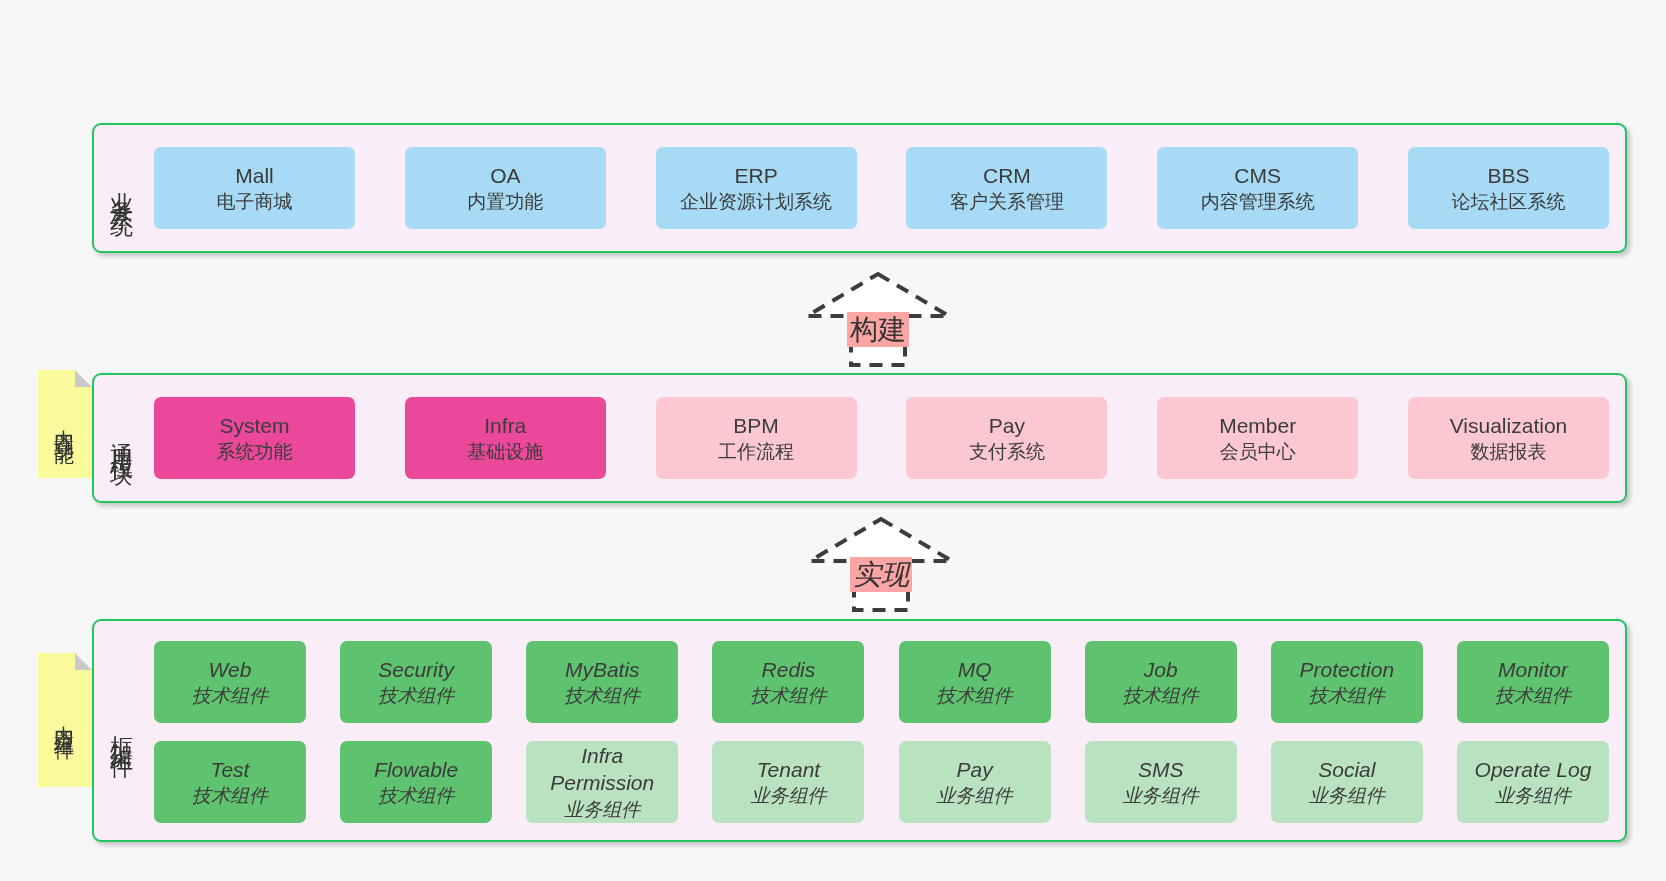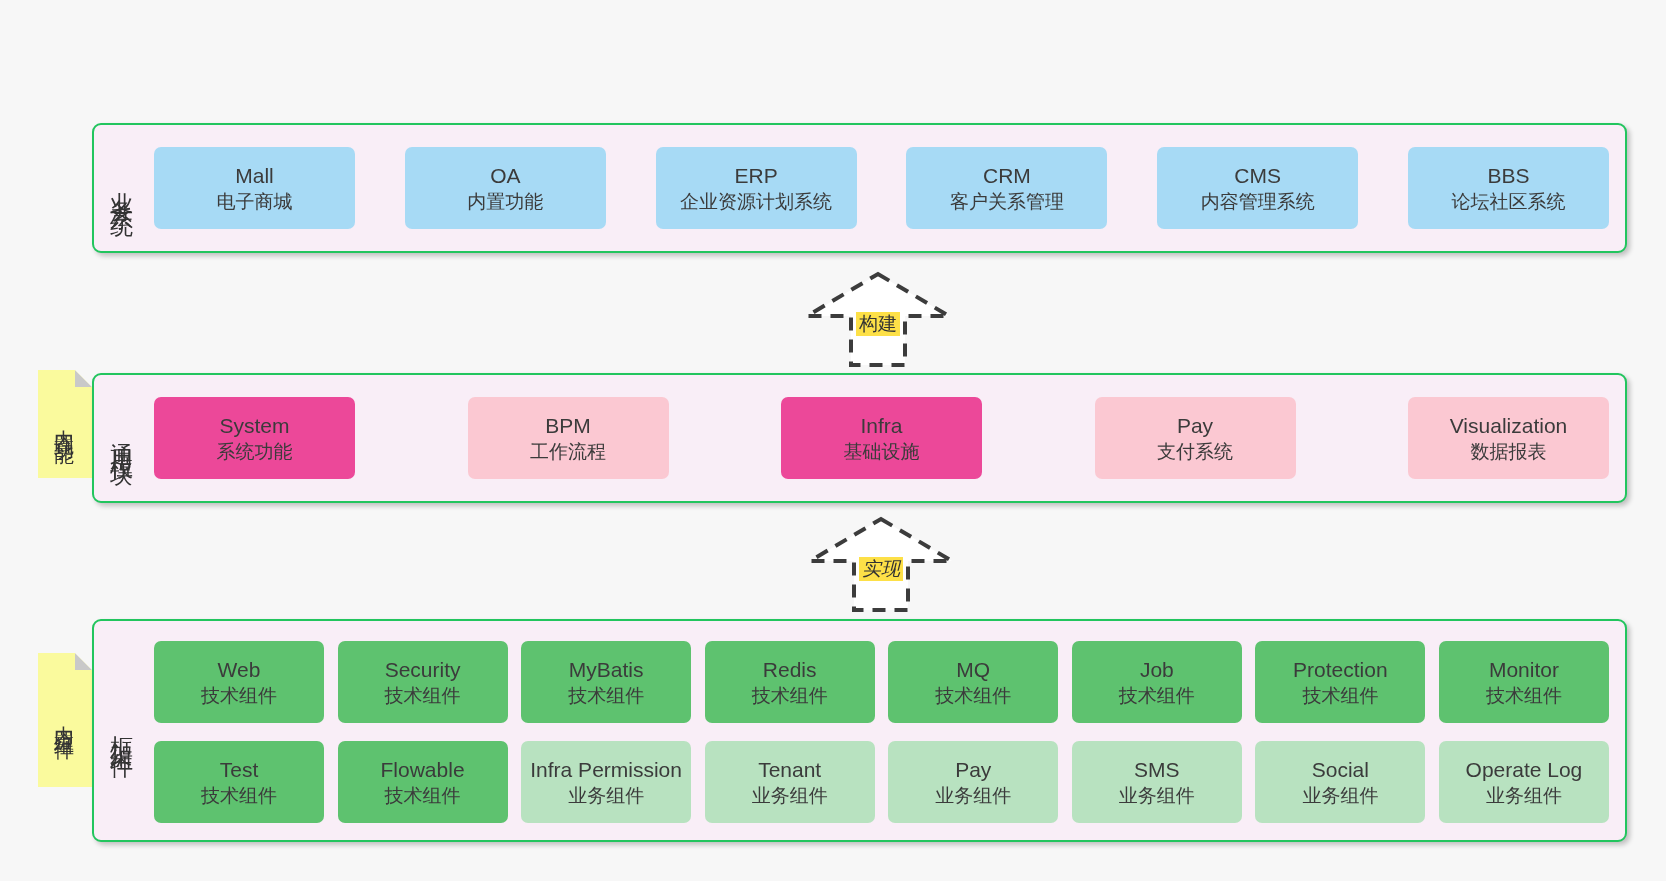--- a/index.html
+++ b/index.html
@@ -30,35 +30,35 @@
     position:absolute;left:60px;right:16px;top:20px;bottom:17px;
     display:flex;flex-direction:column;justify-content:space-between;
   }
   .box-row8{display:flex;justify-content:space-between;}
   .box{
     height:82px;border-radius:7px;box-sizing:border-box;padding:2px 4px;
     display:flex;flex-direction:column;align-items:center;justify-content:center;
     text-align:center;line-height:1.32;
   }
   .w200{width:201px;}
-  .w147{width:170px;}
+  .w147{width:152px;font-style:italic;}
   .box .en{font-size:21px;}
   .box .zh{font-size:19px;}
   .b-blue{background:#a7daf5;}
   .b-red{background:#ec4899;}
   .b-pink{background:#fbc8d2;}
   .b-green{background:#5ec26f;}
   .b-lgreen{background:#b8e2c0;}
   .arrow{position:absolute;width:150px;height:99px;}
   #arrow-build{left:803px;top:270px;}
   #arrow-implement{left:806px;top:515px;font-style:italic;}
   .arrow svg{position:absolute;left:0;top:0;}
   .arrow-label{
     position:absolute;left:50%;top:42px;transform:translateX(-50%);
-    background:#fde047;padding:0 3px;font-size:19px;color:#333;white-space:nowrap;
+    background:#fca5a5;padding:0 3px;font-size:28px;color:#333;white-space:nowrap;
     line-height:1.25;
   }
   .note{
     position:absolute;left:38px;width:54px;background:#fafa9d;
     clip-path:polygon(0 0, calc(100% - 17px) 0, 100% 17px, 100% 100%, 0 100%);
     display:flex;align-items:center;justify-content:center;
     filter:drop-shadow(2px 2px 2px rgba(0,0,0,0.18));
   }
   #note-features{top:370px;height:108px;}
   #note-components{top:653px;height:134px;}
@@ -116,31 +116,35 @@
   <span class="note-text">内置功能</span>
 </div>
 
 <section class="layer" id="layer-modules">
   <div class="layer-label">通用模块</div>
   <div class="box-row">
     <div class="box w200 b-red">
       <div class="en">System</div>
       <div class="zh">系统功能</div>
     </div>
-    <div class="box w200 b-pink">
-      <div class="en">BPM</div>
-      <div class="zh">工作流程</div>
-    </div>
     <div class="box w200 b-red">
       <div class="en">Infra</div>
       <div class="zh">基础设施</div>
     </div>
     <div class="box w200 b-pink">
+      <div class="en">BPM</div>
+      <div class="zh">工作流程</div>
+    </div>
+    <div class="box w200 b-pink">
       <div class="en">Pay</div>
       <div class="zh">支付系统</div>
+    </div>
+    <div class="box w200 b-pink">
+      <div class="en">Member</div>
+      <div class="zh">会员中心</div>
     </div>
     <div class="box w200 b-pink">
       <div class="en">Visualization</div>
       <div class="zh">数据报表</div>
     </div>
   </div>
 </section>
 
 <div class="arrow" id="arrow-implement">
   <svg width="150" height="99" viewBox="0 0 150 99">

